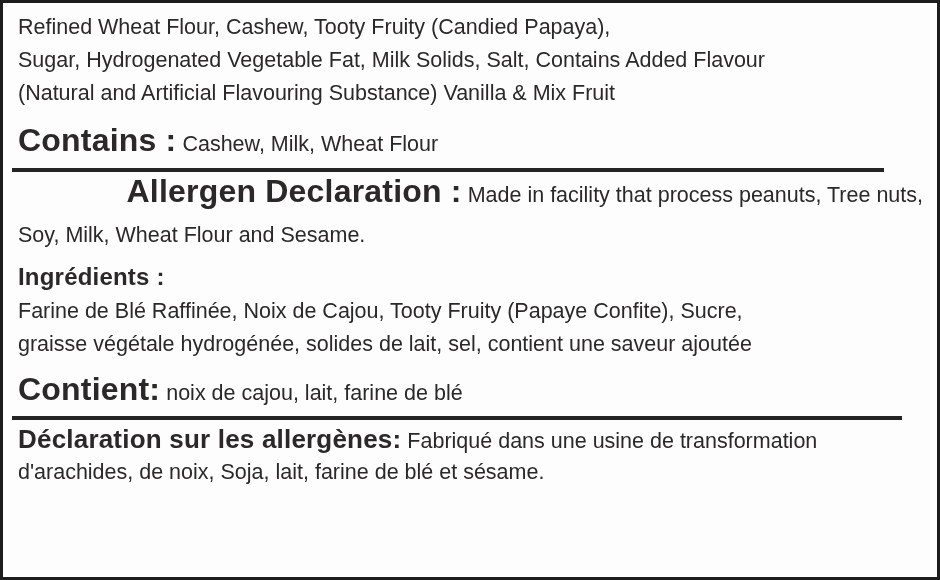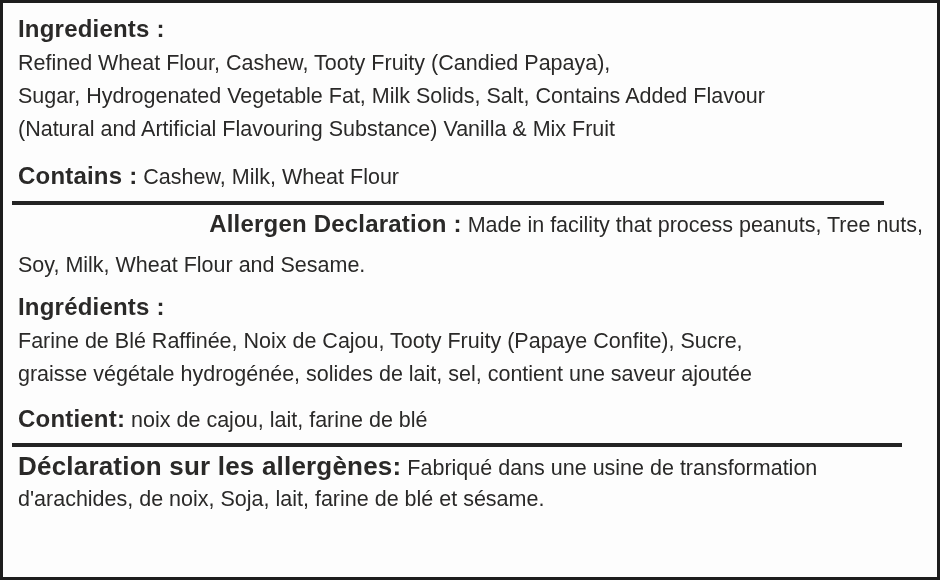--- a/index.html
+++ b/index.html
@@ -25,21 +25,21 @@
     white-space: nowrap;
     letter-spacing: 0.2px;
   }
   .body-line {
     font-size: 21.5px;
     line-height: 33px;
     white-space: nowrap;
     margin: 0;
   }
   .inline-heading {
-    font-size: 24px;
+    font-size: 32px;
     font-weight: bold;
     letter-spacing: 0.2px;
   }
   .inline-heading.small {
     font-size: 26px;
   }
   .mixed-row {
     font-size: 21.5px;
     line-height: 36px;
     white-space: nowrap;
@@ -58,21 +58,20 @@
   .fr-heading { margin-top: 8px; }
   .contient-row-fr { margin-top: 10px; }
   .fr-allergen-line { line-height: 31px; }
   .fr-allergen-first { margin-top: 4px; }
 </style>
 </head>
 <body>
 
 <div class="label-card">
 
-  <div class="heading">Ingredients :</div>
   <p class="body-line">Refined Wheat Flour, Cashew, Tooty Fruity (Candied Papaya),</p>
   <p class="body-line">Sugar, Hydrogenated Vegetable Fat, Milk Solids, Salt, Contains Added Flavour</p>
   <p class="body-line">(Natural and Artificial Flavouring Substance) Vanilla &amp; Mix Fruit</p>
 
   <p class="mixed-row contains-row-en">
     <span class="inline-heading">Contains :</span>
     <span>Cashew, Milk, Wheat Flour</span>
   </p>
 
   <div class="rule rule-en"></div>

